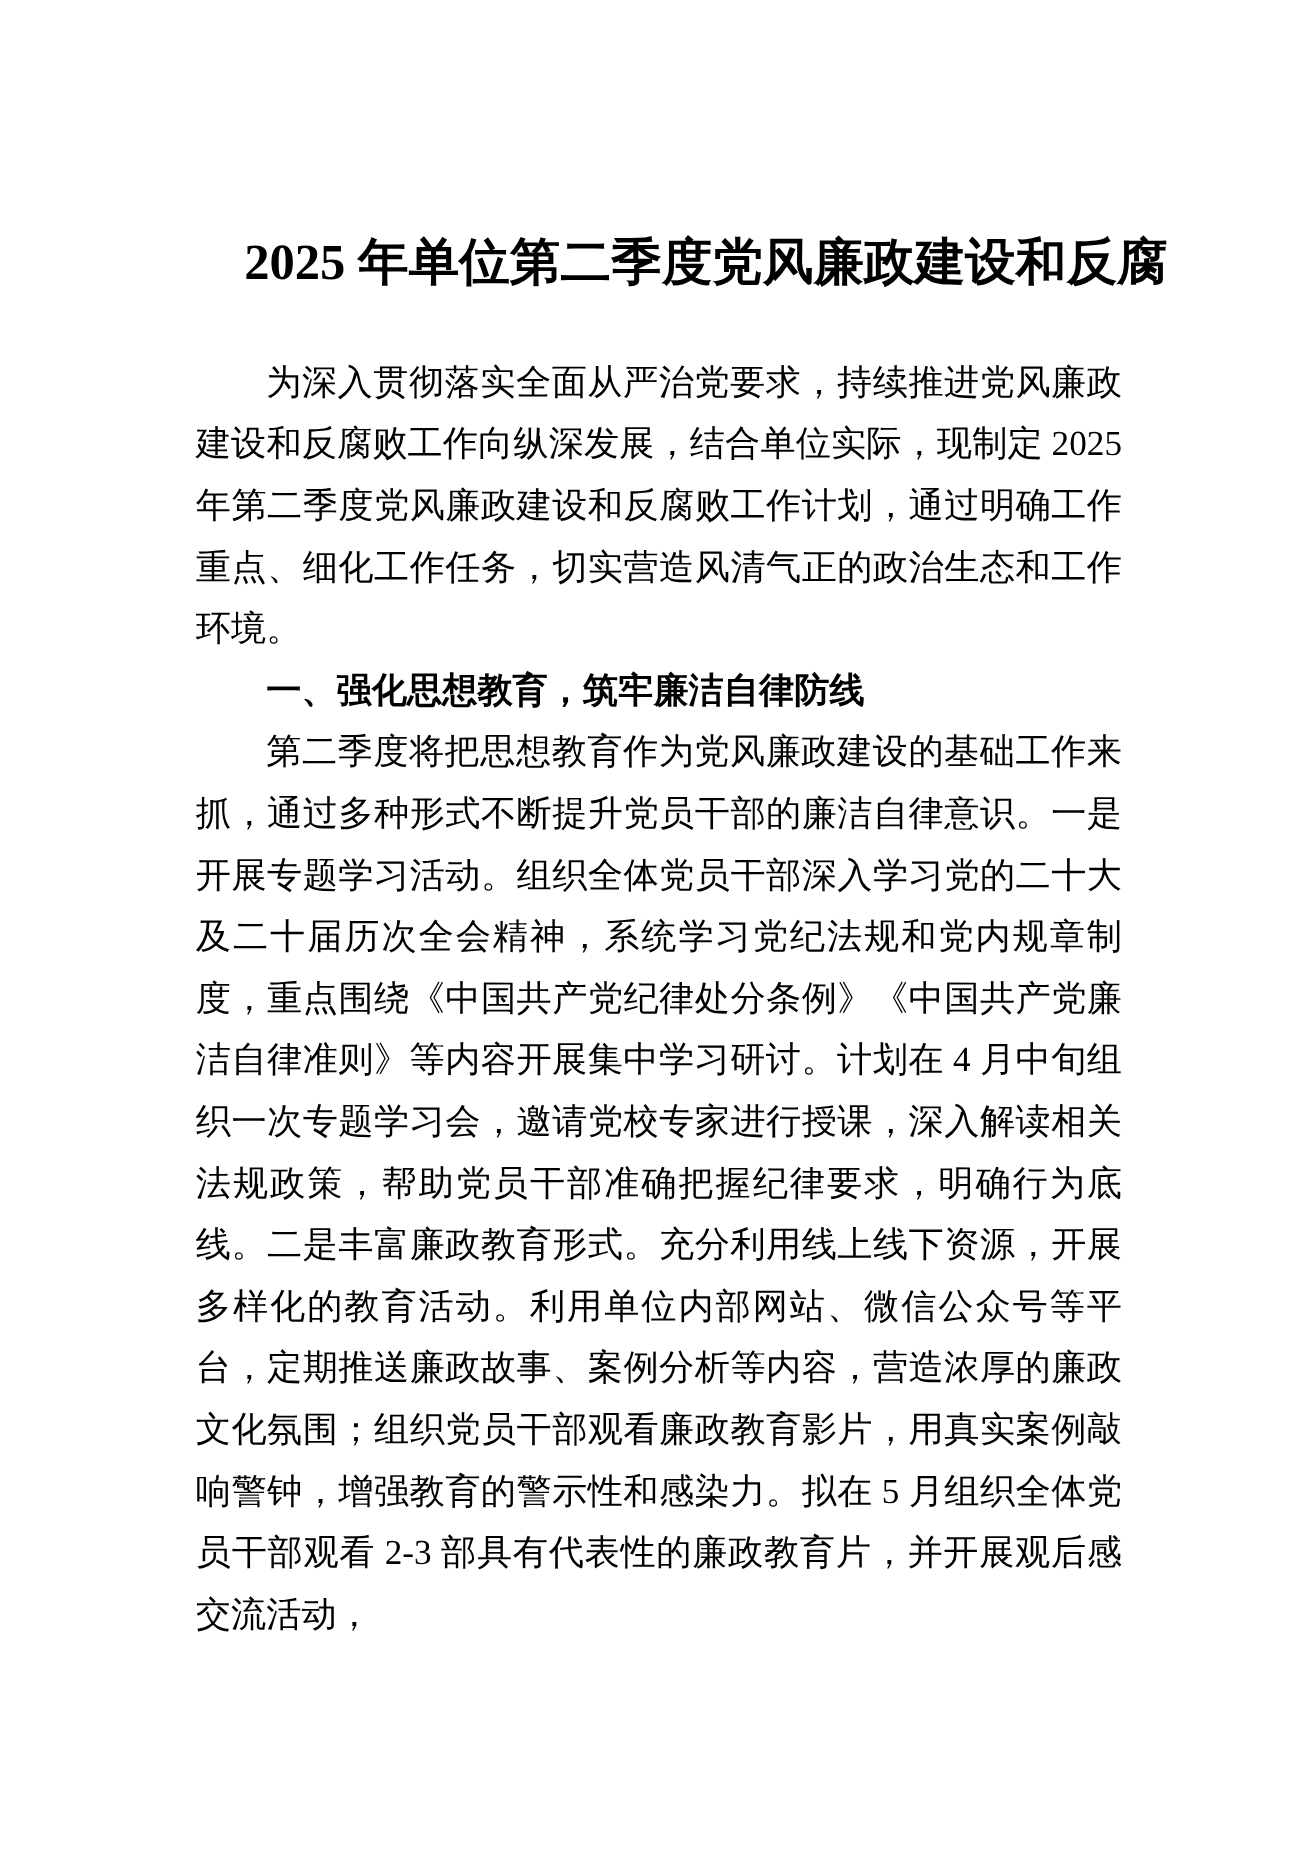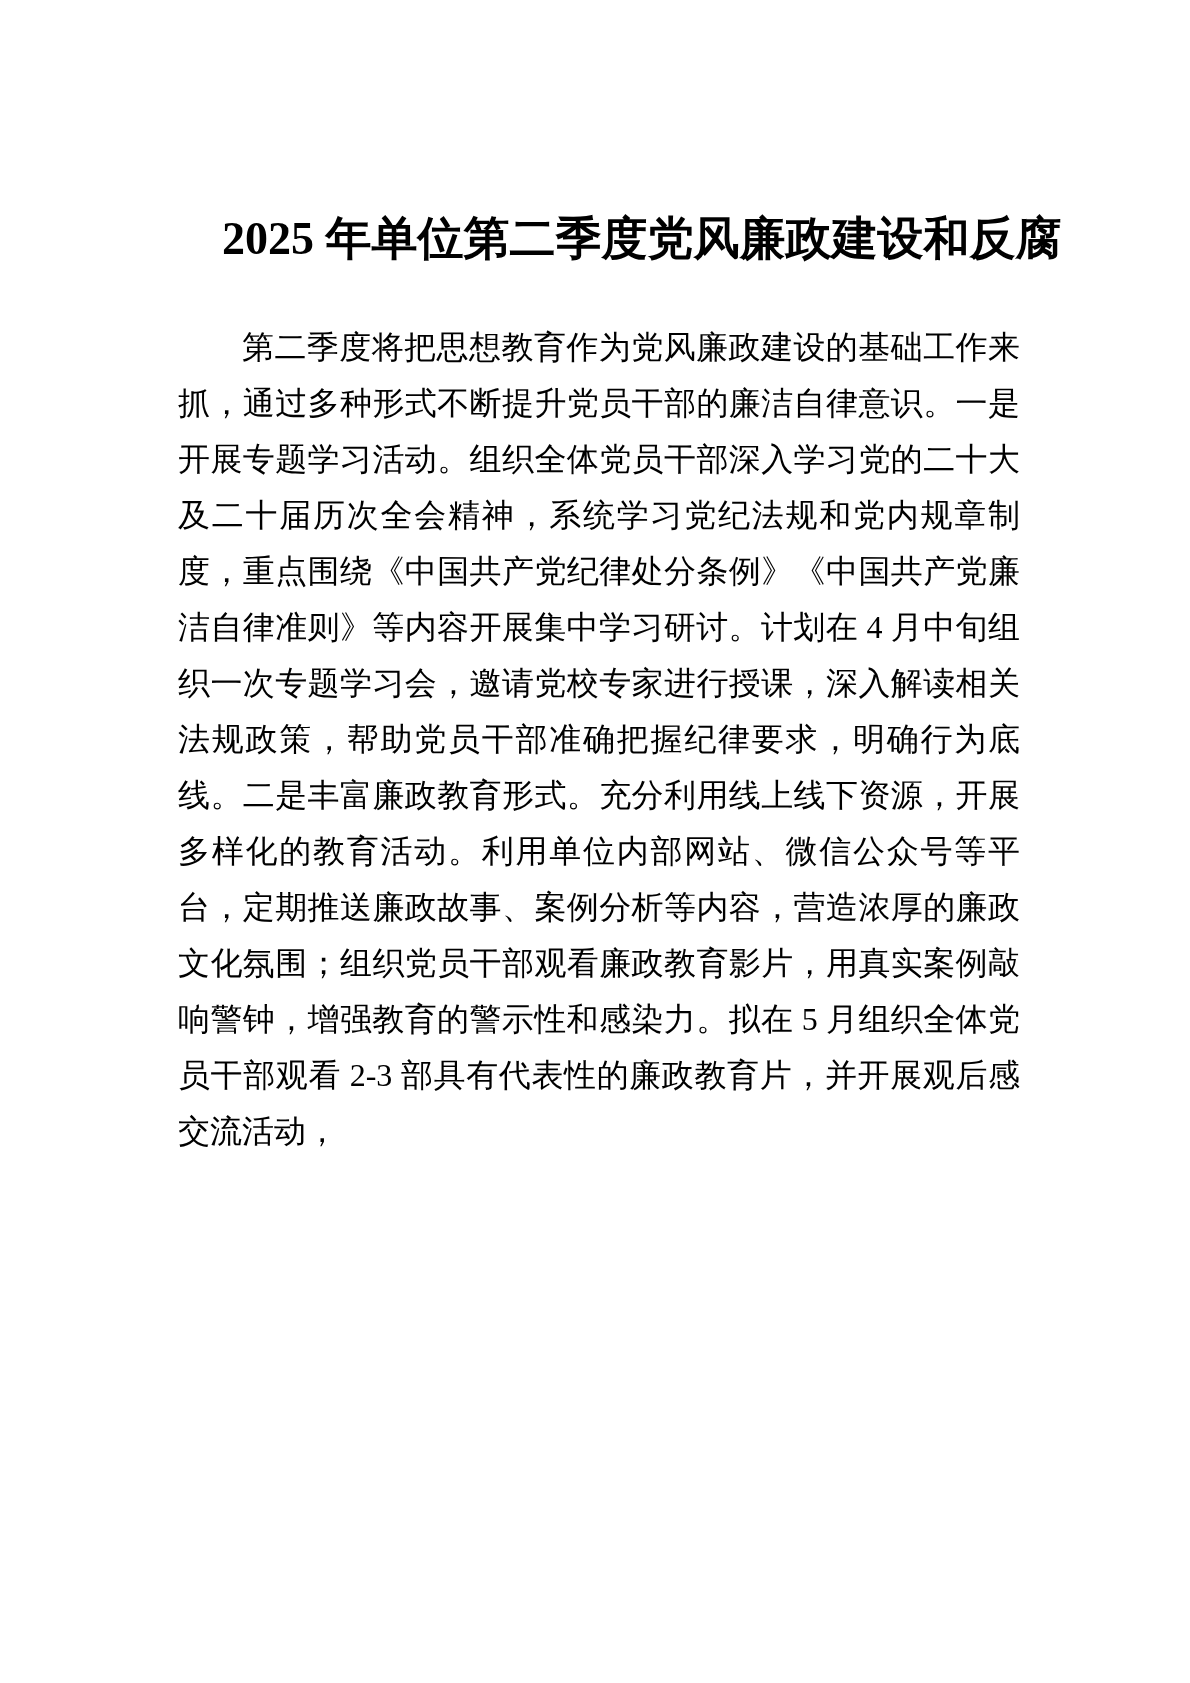--- a/index.html
+++ b/index.html
@@ -51,17 +51,19 @@
 </style>
 </head>
 <body>
 
 <div class="page">
 
   <h1 class="doc-title">
     <span class="title-line">2025 年单位第二季度党风廉政建设和反腐</span>
   </h1>
 
+  <p class="para">为深入贯彻落实全面从严治党要求，持续推进党风廉政建设和反腐败工作向纵深发展，结合单位实际，现制定 2025 年第二季度党风廉政建设和反腐败工作计划，通过明确工作重点、细化工作任务，切实营造风清气正的政治生态和工作环境。</p>
 
+  <p class="section-heading">一、强化思想教育，筑牢廉洁自律防线</p>
 
   <p class="para">第二季度将把思想教育作为党风廉政建设的基础工作来抓，通过多种形式不断提升党员干部的廉洁自律意识。一是开展专题学习活动。组织全体党员干部深入学习党的二十大及二十届历次全会精神，系统学习党纪法规和党内规章制度，重点围绕《中国共产党纪律处分条例》《中国共产党廉洁自律准则》等内容开展集中学习研讨。计划在 4 月中旬组织一次专题学习会，邀请党校专家进行授课，深入解读相关法规政策，帮助党员干部准确把握纪律要求，明确行为底线。二是丰富廉政教育形式。充分利用线上线下资源，开展多样化的教育活动。利用单位内部网站、微信公众号等平台，定期推送廉政故事、案例分析等内容，营造浓厚的廉政文化氛围；组织党员干部观看廉政教育影片，用真实案例敲响警钟，增强教育的警示性和感染力。拟在 5 月组织全体党员干部观看 2-3 部具有代表性的廉政教育片，并开展观后感交流活动，</p>
 
 </div>
 
 </body></html>

